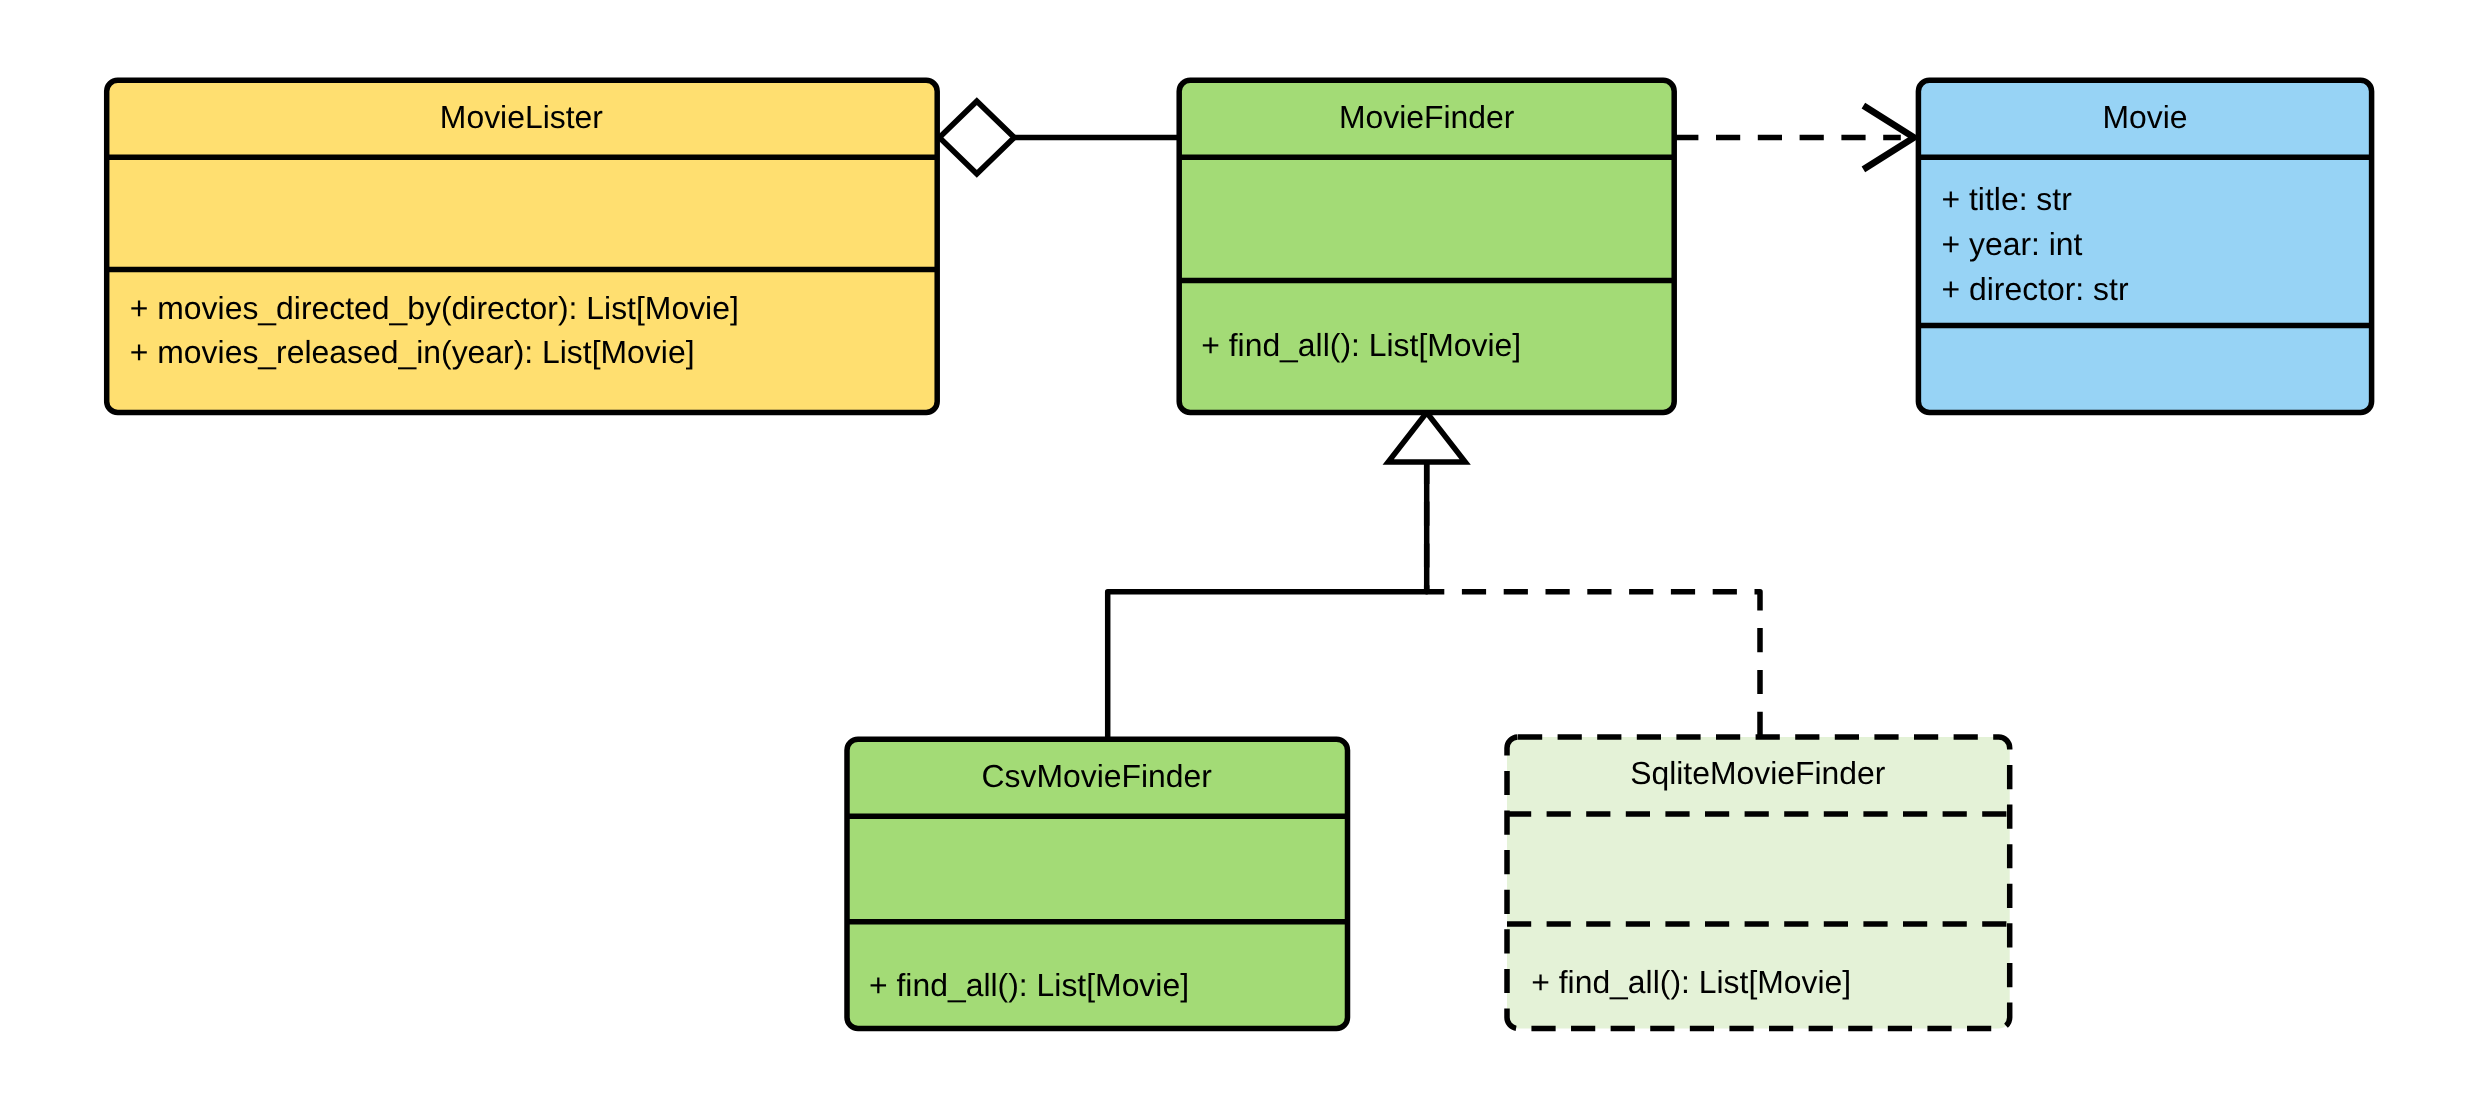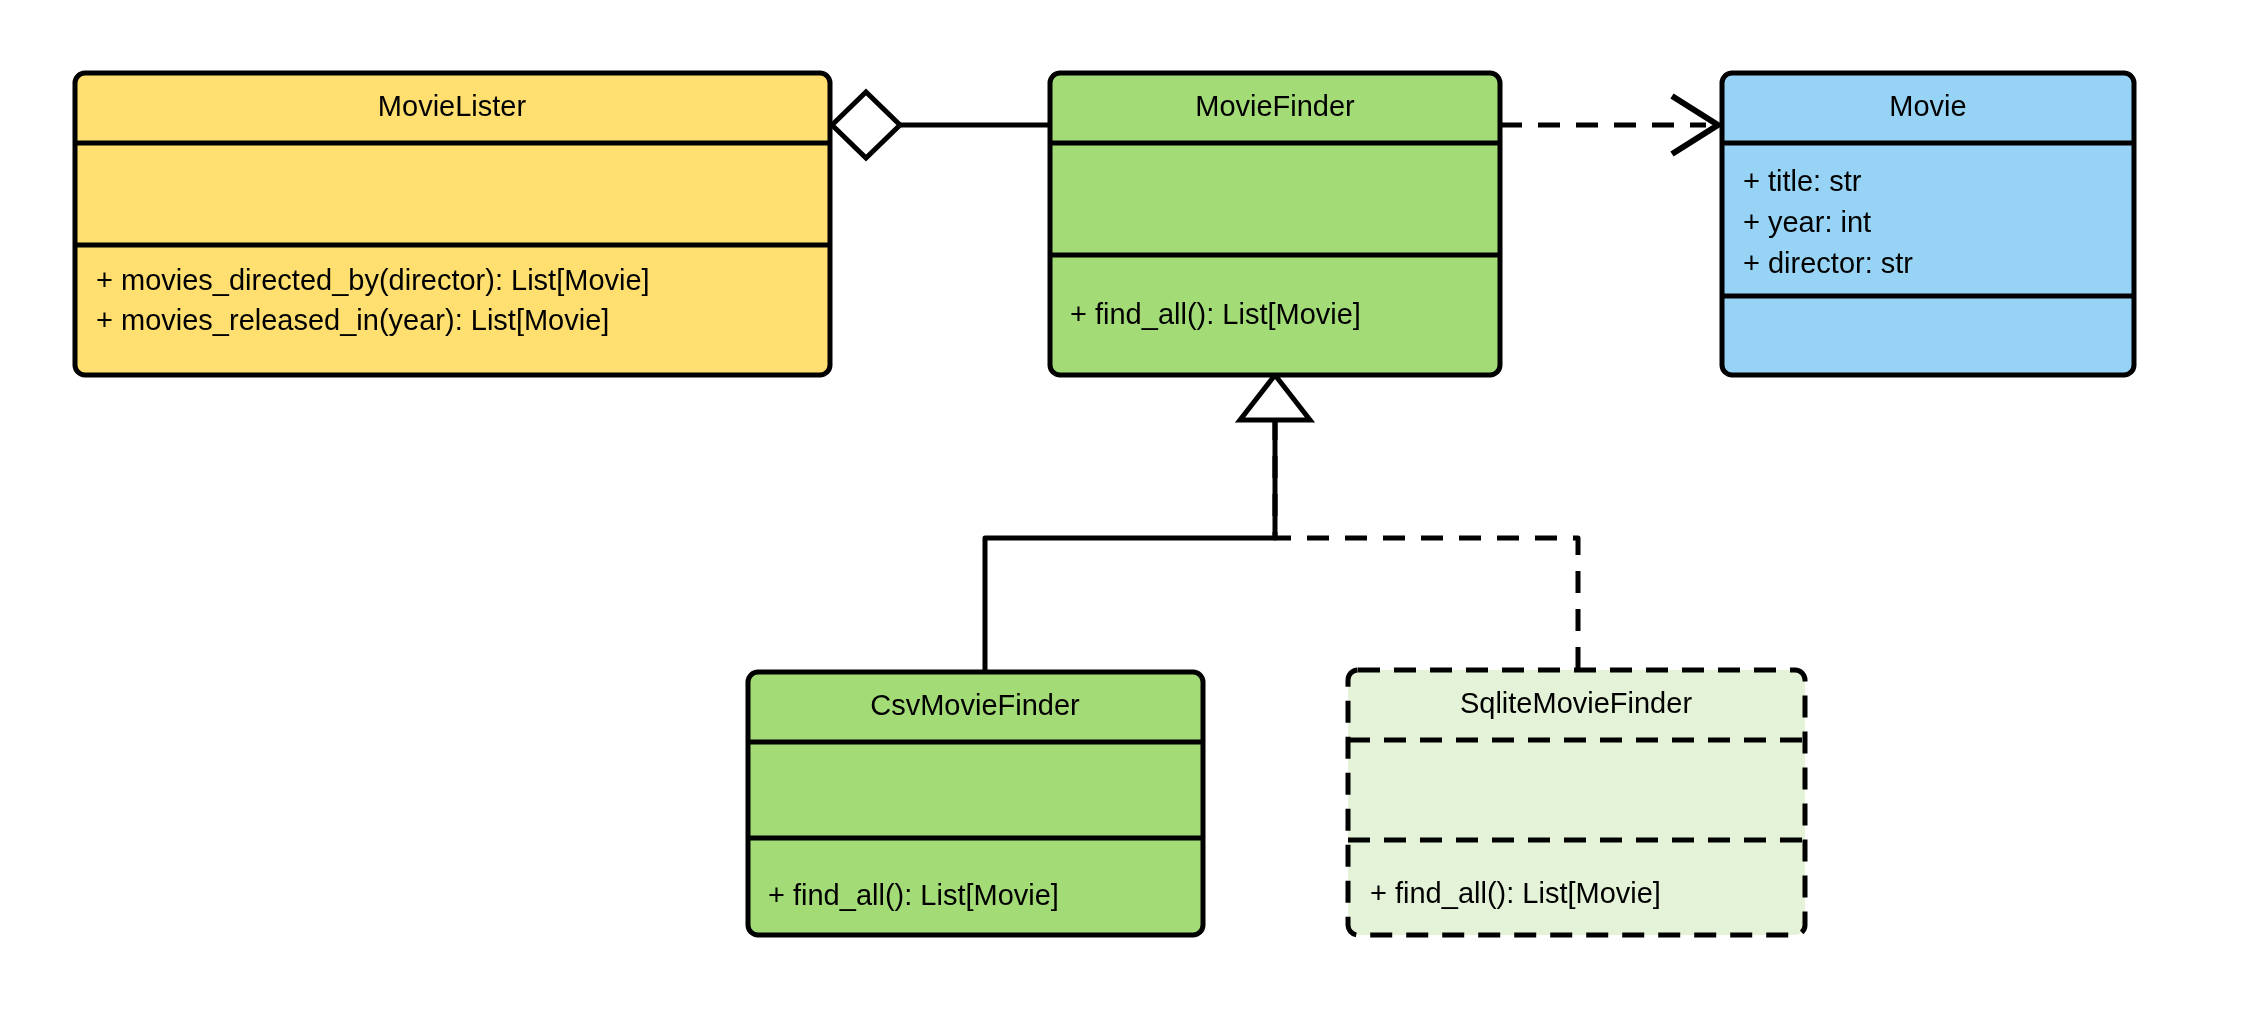--- a/index.html
+++ b/index.html
@@ -11,20 +11,21 @@
     width: 2250px;
     height: 1011px;
     font-family: "Liberation Sans", sans-serif;
     overflow: hidden;
   }
   #diagram-root {
     position: relative;
     width: 1824px;
     height: 1011px;
     background: #ffffff;
+    padding-left: 22px;
   }
   svg.uml-canvas {
     display: block;
     width: 2250px;
     height: 1011px;
   }
   .cls-box {
     stroke: #000000;
     stroke-width: 5;
   }

